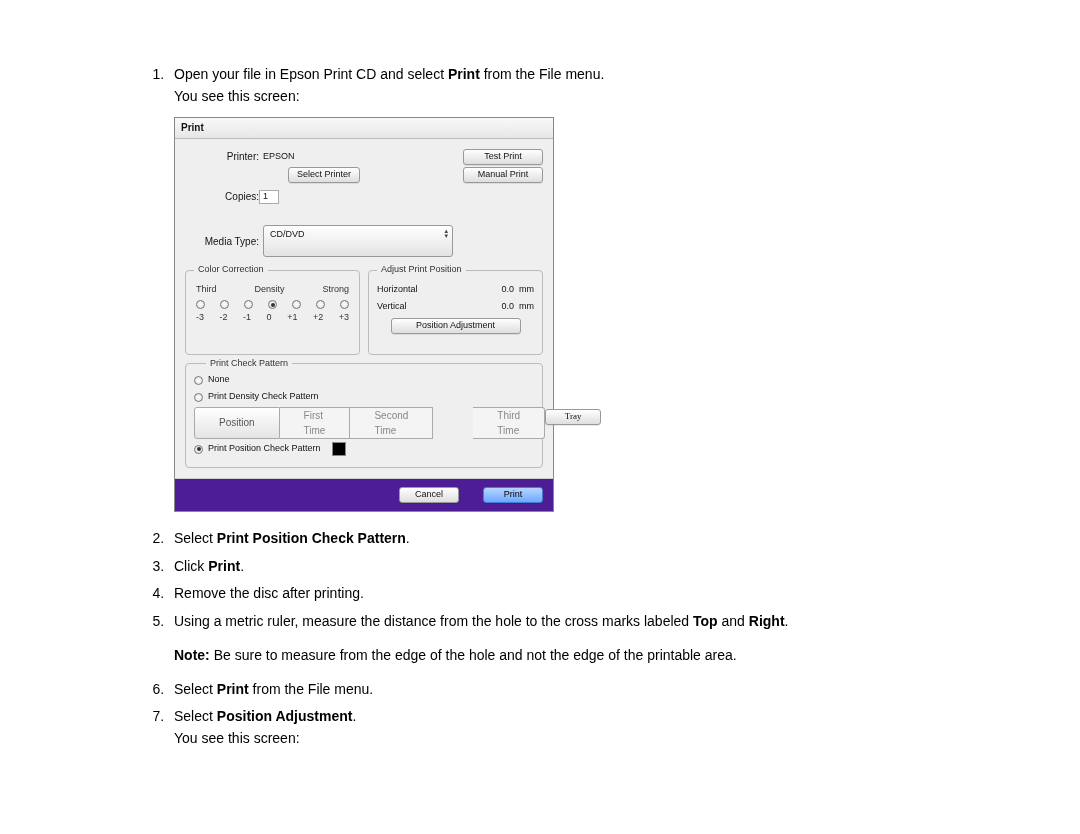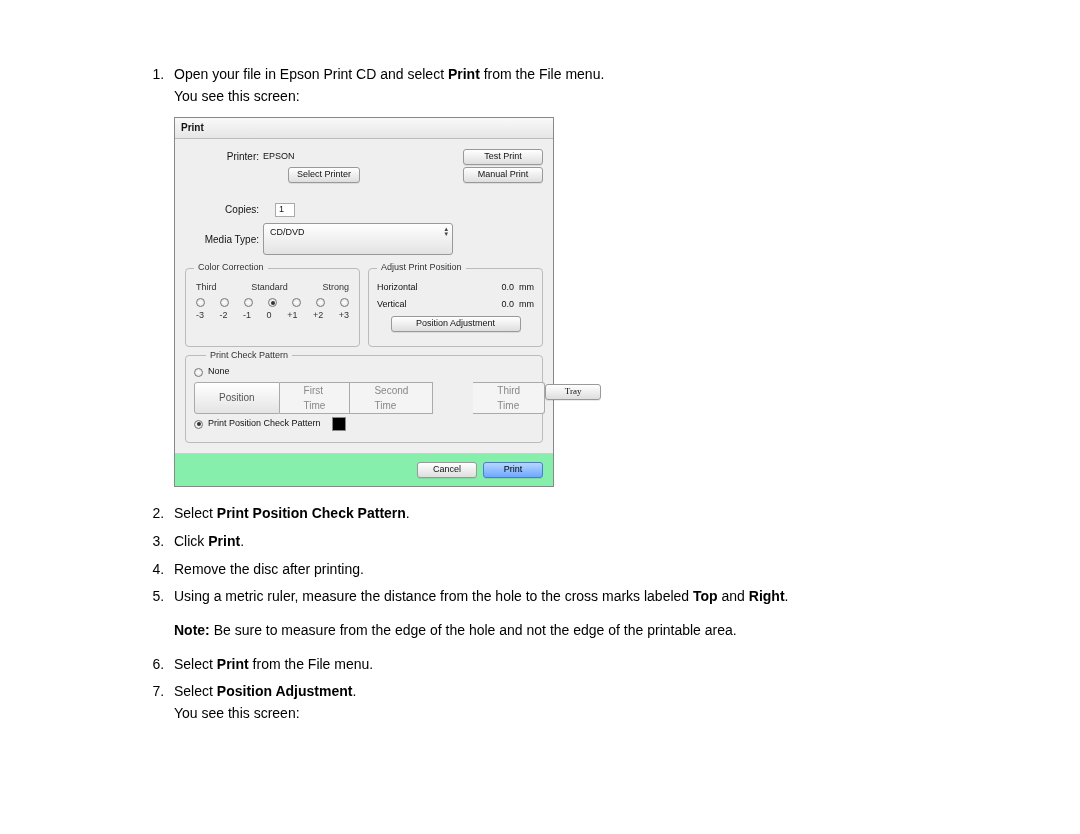--- a/index.html
+++ b/index.html
@@ -94,21 +94,21 @@
     transform: scaleY(0.9);
     opacity: 0;
   }
   .select .arrows {
     position: absolute; right: 4px; top: 2px;
     font-size: 7px; line-height: 5px; color: #444;
   }
   fieldset {
     border: 1px solid #bbb;
     border-radius: 4px;
-    padding: 6px 8px 14px 8px;
+    padding: 6px 8px 20px 8px;
     margin: 0;
     background: #efefef;
   }
   legend {
     font-size: 9px;
     padding: 0 4px;
     color: #333;
   }
   .two-col {
     display: flex;
@@ -187,23 +187,23 @@
   .swatch {
     width: 14px; height: 14px;
     border: 1px solid #888;
     background: #000;
     display: inline-block;
     margin-left: 6px;
   }
   .dlg-footer {
     display: flex;
     justify-content: flex-end;
-    gap: 6px;
+    gap: 24px;
     padding: 8px 10px;
-    background: #86efac;
+    background: #4c1d95;
     border-top: 1px solid #ccc;
   }
   .dlg-footer .btn { min-width: 60px; }
   .note { margin: 12px 0; }
   .pagenum {
     text-align: center;
     font-size: 11px;
     font-weight: bold;
     margin-top: 110px;
   }
@@ -227,38 +227,38 @@
               <span style="font-size:9px;">EPSON</span>
             </div>
             <span class="btn" style="min-width:80px;">Test Print</span>
           </div>
           <div class="row" style="justify-content:space-between; padding: 2px 0;">
             <div style="flex:1; display:flex; justify-content:center;">
               <span class="btn">Select Printer</span>
             </div>
             <span class="btn" style="min-width:80px;">Manual Print</span>
           </div>
-          <div class="row" style="gap:16px; margin-top:17px; margin-left:34px;">
+          <div class="row" style="gap:0; margin-top:4px; margin-left:34px;">
             <span class="label-right" style="width:40px;">Copies:</span>
             <span class="input" style="width:20px;">1</span>
           </div>
-          <div class="row" style="gap:4px; margin-top:6px; margin-left:14px;">
+          <div class="row" style="gap:4px; margin-top:21px; margin-left:14px;">
             <span class="label-right" style="width:60px;">Media Type:</span>
             <span class="select" style="width:190px;">
               <span>CD/DVD</span>
               <span class="arrows">▴<br>▾</span>
             </span>
           </div>
 
           <div class="two-col">
             <fieldset>
               <legend>Color Correction</legend>
               <div class="radio-row" style="margin-bottom:3px;">
                 <span>Third</span>
-                <span>Standard</span>
+                <span>Density</span>
                 <span>Strong</span>
               </div>
               <div class="radio-row" style="margin-bottom:2px;">
                 <span class="radio"></span>
                 <span class="radio"></span>
                 <span class="radio"></span>
                 <span class="radio checked"></span>
                 <span class="radio"></span>
                 <span class="radio"></span>
                 <span class="radio"></span>
@@ -292,20 +292,24 @@
           </div>
 
           <div class="pattern-box">
             <span class="pattern-legend">Print Check Pattern</span>
             <div style="display:flex; align-items:flex-end;">
               <div style="flex:1;">
                 <div class="opt">
                   <span class="radio"></span>
                   <span>None</span>
                 </div>
+                <div class="opt">
+                  <span class="radio"></span>
+                  <span>Print Density Check Pattern</span>
+                </div>
                 <div class="seg-row">
                   <span class="seg first" style="background:linear-gradient(#fff,#e4e4e4); color:#555;">Position</span>
                   <span class="seg mid disabled">First Time</span>
                   <span class="seg mid disabled">Second Time</span>
                   <span class="seg last disabled">Third Time</span>
                 </div>
                 <div class="opt">
                   <span class="radio checked"></span>
                   <span>Print Position Check Pattern</span>
                   <span class="swatch"></span>

